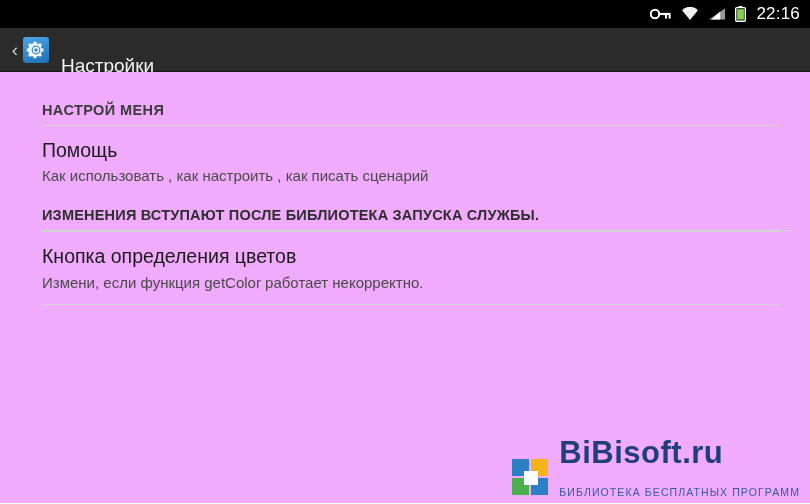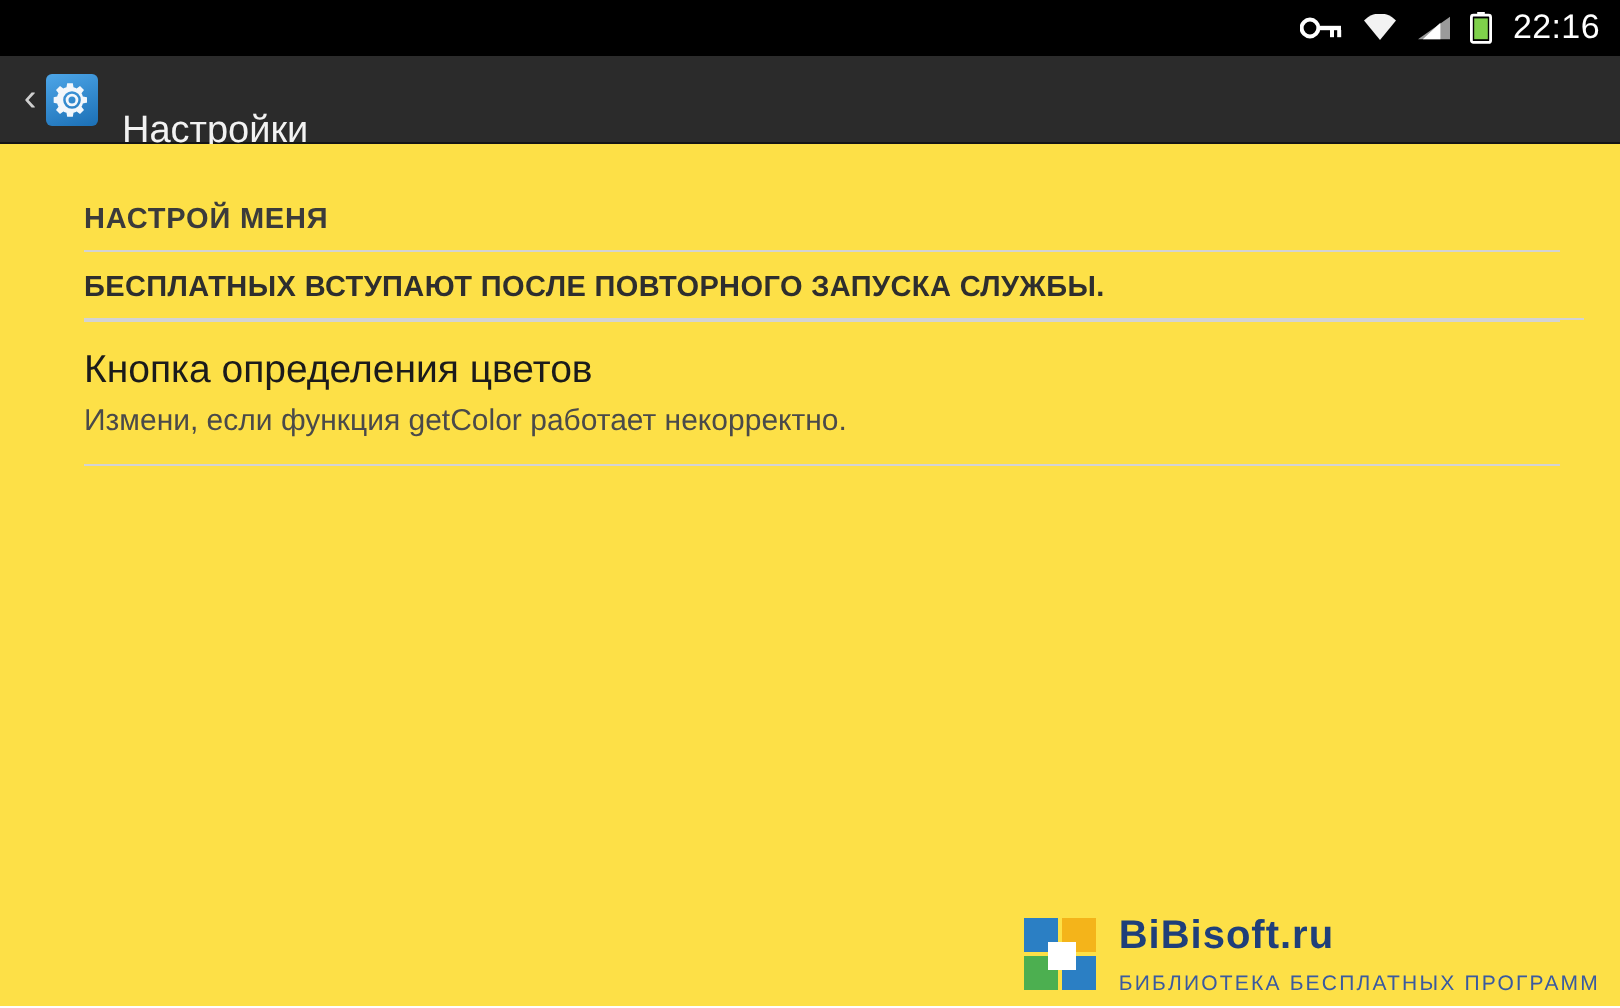--- a/index.html
+++ b/index.html
@@ -77,21 +77,21 @@
     font-size: 19px;
     margin-left: 12px;
     font-weight: normal;
     margin-top: 32px;
   }
 
   
   .content {
     position: relative;
     height: calc(504px - 28px - 45px);
-    background: #fde047;
+    background: #f0abfc;
     padding: 0;
     overflow: hidden;
   }
   .spacer-top { height: 30px; }
 
   .section-header {
     color: #3b3b3b;
     font-size: 14.5px;
     font-weight: bold;
     letter-spacing: 0.4px;
@@ -146,30 +146,30 @@
     position: relative;
     flex: 0 0 auto;
   }
   .wm-text {
     display: flex;
     flex-direction: column;
     align-items: flex-start;
     line-height: 1;
   }
   .wm-main {
-    font-size: 20px;
+    font-size: 31px;
     font-weight: bold;
     color: #1f3f7a;
     letter-spacing: 0.5px;
   }
   .wm-sub {
     font-size: 10.5px;
     color: #3a5aa0;
     letter-spacing: 1.1px;
-    margin-top: 9px;
+    margin-top: 19px;
   }
 </style>
 </head>
 <body>
 
 <div id="screen">
 
   <div class="statusbar">
     <div class="status-icons">
 
@@ -217,22 +217,26 @@
     <div class="actionbar-title">Настройки</div>
   </div>
 
   <div class="content">
 
     <div class="spacer-top"></div>
 
     <div class="section-header">НАСТРОЙ МЕНЯ</div>
     <div class="divider"></div>
 
-
-    <div class="subsection">БЕСПЛАТНЫХ ВСТУПАЮТ ПОСЛЕ ПОВТОРНОГО ЗАПУСКА СЛУЖБЫ.</div>
+    <div class="pref">
+      <div class="pref-title">Помощь</div>
+      <div class="pref-summary">Как использовать , как настроить , как писать сценарий</div>
+    </div>
+
+    <div class="subsection">ИЗМЕНЕНИЯ ВСТУПАЮТ ПОСЛЕ БИБЛИОТЕКА ЗАПУСКА СЛУЖБЫ.</div>
     <div class="divider full"></div>
 
     <div class="divider"></div>
 
     <div class="pref">
       <div class="pref-title">Кнопка определения цветов</div>
       <div class="pref-summary">Измени, если функция getColor работает некорректно.</div>
     </div>
     <div class="divider"></div>
 

